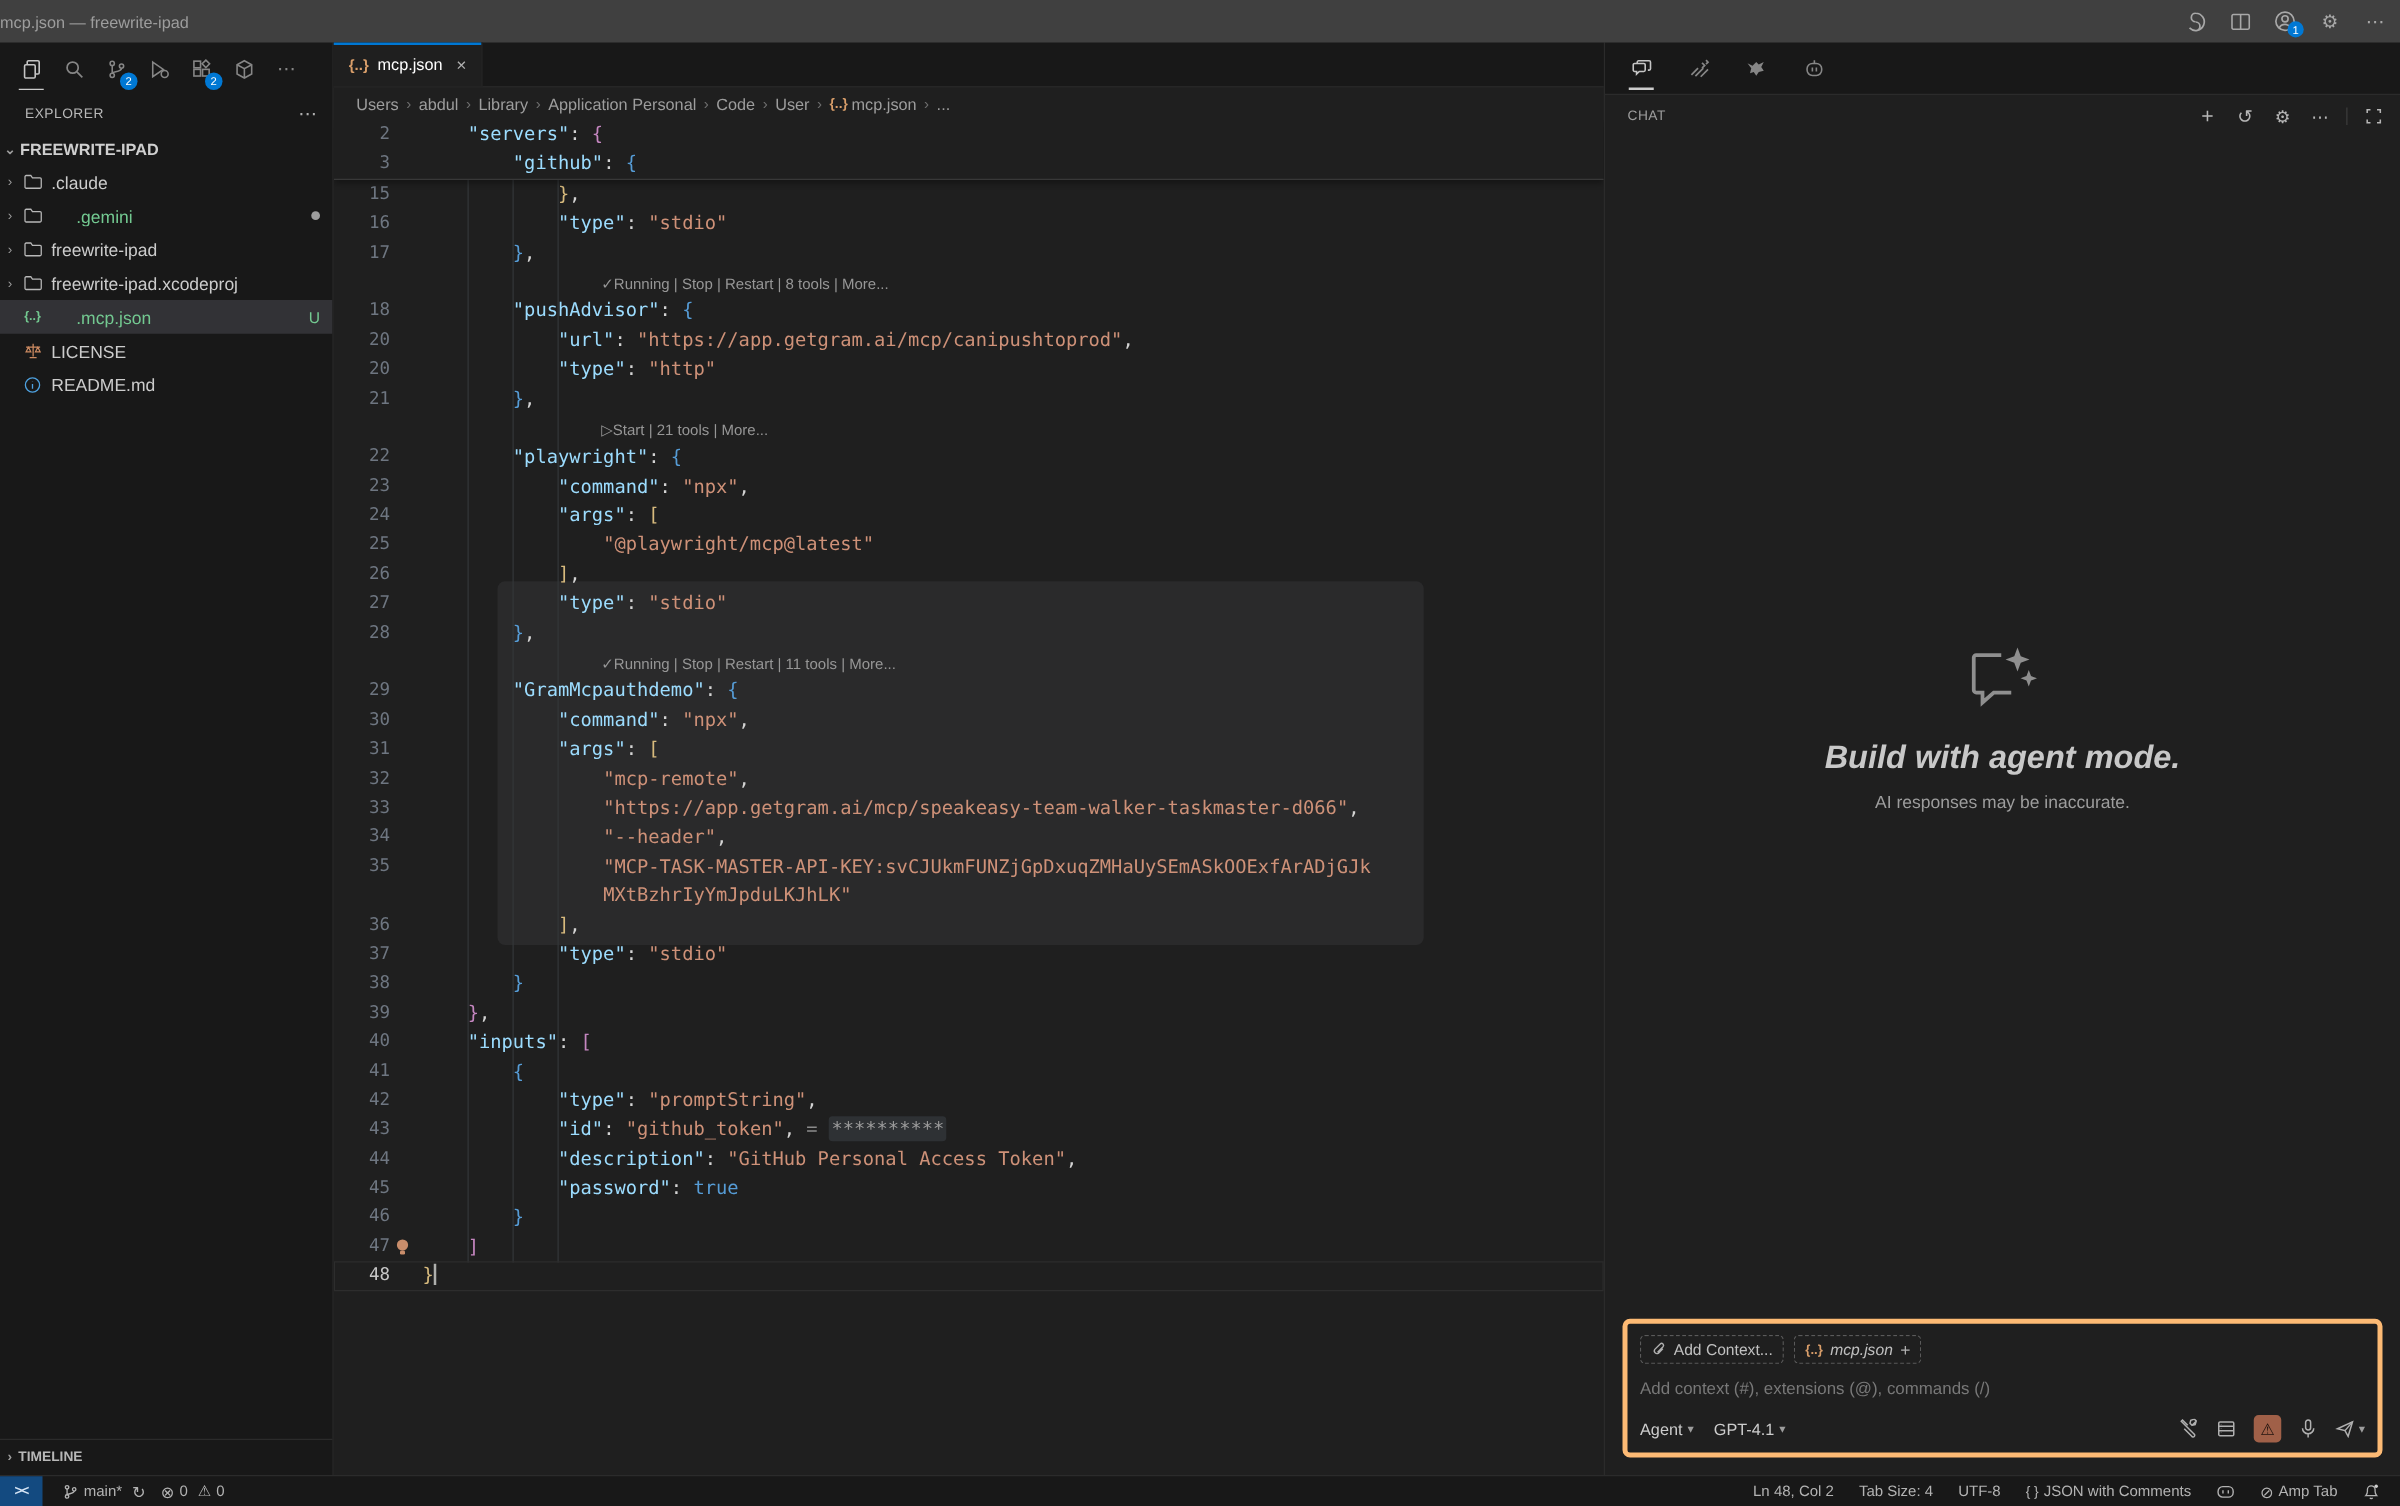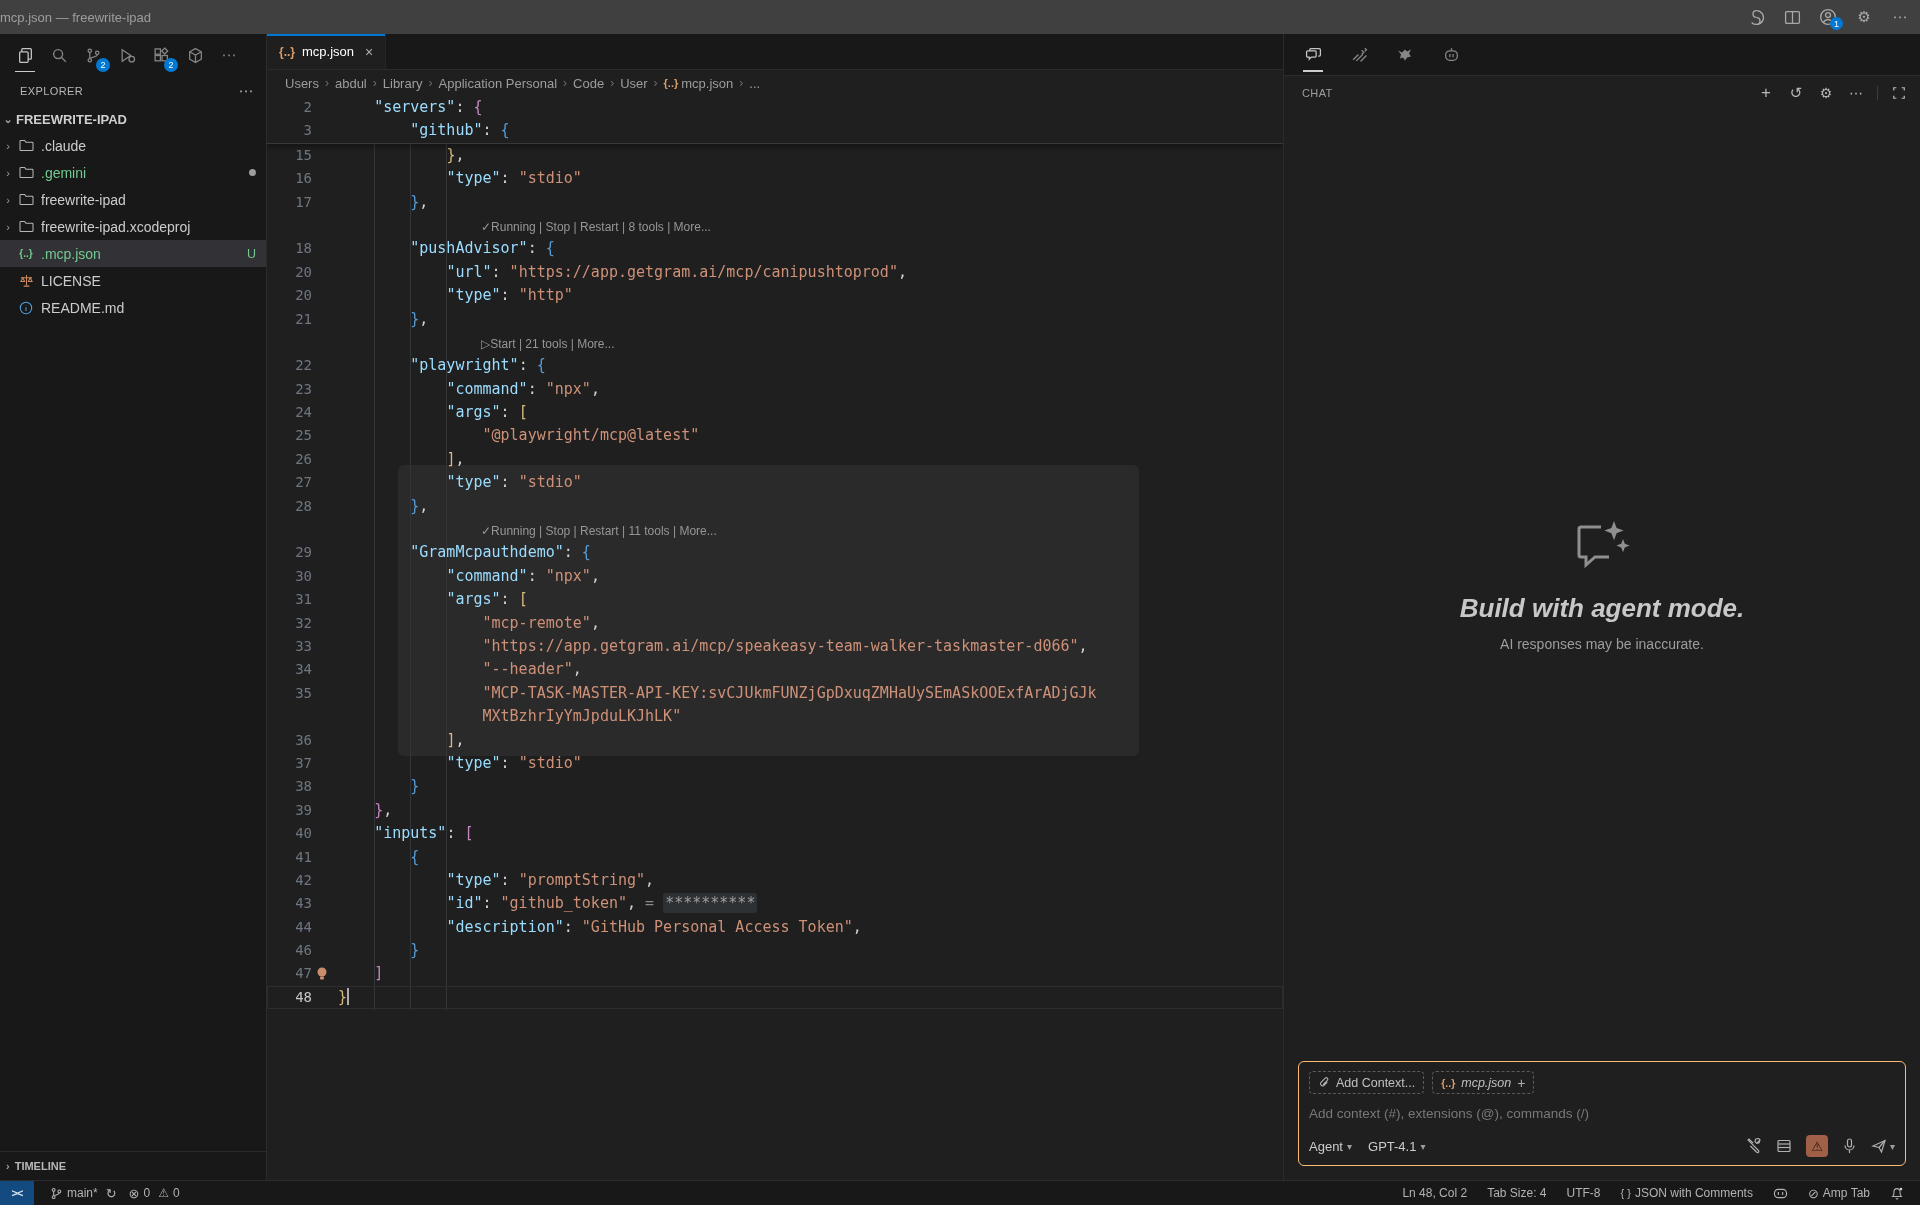--- a/index.html
+++ b/index.html
@@ -39,21 +39,21 @@
   .explorer-head .more { margin-left:auto; color:#b0b0b0; font-size:15px; }
   .tree { flex:1; overflow:hidden; font-size:14px; }
   .tree-row { height:27px; display:flex; align-items:center; padding-right:10px; color:#cccccc; }
   .tree-row.selected { background:#323236; }
   .tree-row .chev { width:16px; text-align:center; color:#9d9d9d; font-size:11px; flex:none; }
   .tree-row .ticon { width:20px; display:flex; justify-content:center; flex:none; margin-right:5px; }
   .tree-row .lbl { white-space:nowrap; overflow:hidden; }
   .tree-row .rbadge { margin-left:auto; font-size:12.5px; }
   .tree-root { font-weight:bold; font-size:13px; color:#cfcfcf; height:26px; display:flex;
     align-items:center; }
-  .green { color:#73c991; }
+  .green { color:#73c991;margin-left:20px; }
   .dot-badge { margin-left:auto; width:7px; height:7px; border-radius:50%; background:#9d9d9d; }
   .timeline { height:29px; border-top:1px solid #2b2b2b; display:flex; align-items:center;
     font-size:11px; font-weight:bold; color:#b8b8b8; padding-left:6px; gap:5px; }
   .timeline .chev { color:#9d9d9d; font-size:11px; }
 
   
   .editorcol { flex:1; min-width:0; background:#1f1f1f; display:flex; flex-direction:column;
     border-right:1px solid #2b2b2b; }
   .tabstrip { height:36px; background:#181818; display:flex; border-bottom:1px solid #2b2b2b; flex:none; }
   .tab { background:#1f1f1f; display:flex; align-items:center; gap:7px; padding:0 12px;
@@ -98,21 +98,21 @@
   .chat-head { height:34px; display:flex; align-items:center; padding:0 12px 0 18px; flex:none; }
   .chat-head .ht { font-size:11px; letter-spacing:.4px; color:#9d9d9d; }
   .chat-head .hicons { margin-left:auto; display:flex; align-items:center; gap:12px; color:#b6b6b6; }
   .hico { width:18px; height:18px; display:flex; align-items:center; justify-content:center; font-size:14px; }
   .vdiv { width:1px; height:14px; background:#3c3c3c; }
   .chat-body { flex:1; display:flex; flex-direction:column; align-items:center; justify-content:center;
     text-align:center; }
   .chat-body .bigicon { color:#8f8f8f; margin-bottom:20px; }
   .chat-title { font-size:26px; font-weight:600; color:#c8c8c8;font-style:italic; }
   .chat-cap { font-size:14px; color:#9d9d9d; margin-top:12px; }
-  .chat-input { margin:0 14px 14px 14px; border:1px solid #fdba74; border-radius:6px;
+  .chat-input { margin:0 14px 14px 14px; border:4px solid #fdba74; border-radius:6px;
     padding:9px 10px 8px 10px; flex:none; }
   .pillrow { display:flex; gap:8px; align-items:center; }
   .pill { border:1px dashed #5a5a5a; border-radius:4px; height:23px; display:flex; align-items:center;
     gap:6px; padding:0 8px; font-size:12.5px; color:#c0c0c0; }
   .pill .braces { color:#d99e6a; font-size:10.5px; font-weight:bold; }
   .pill .it { font-style:italic; }
   .pill .plus { color:#b0b0b0; font-size:14px; }
   .ph { margin-top:12px; font-size:13.5px; color:#787878; }
   .ctrlrow { margin-top:14px; display:flex; align-items:center; gap:16px; }
   .selbtn { font-size:13px; color:#cccccc; display:flex; align-items:center; gap:4px;text-align:center; }
@@ -501,20 +501,25 @@
               <span class="gutter">43</span>
               <span class="gspacer"></span>
               <span class="content"><span class="tk-ws">            </span><span class="tk-key">"id"</span><span class="tk-pun">: </span><span class="tk-str">"github_token"</span><span class="tk-pun">,</span><span class="tk-hint"> = </span><span class="tk-hintbox">**********</span></span>
             </div>
             <div class="code-row">
               <span class="gutter">44</span>
               <span class="gspacer"></span>
               <span class="content"><span class="tk-ws">            </span><span class="tk-key">"description"</span><span class="tk-pun">: </span><span class="tk-str">"GitHub Personal Access Token"</span><span class="tk-pun">,</span></span>
             </div>
             <div class="code-row">
+              <span class="gutter">45</span>
+              <span class="gspacer"></span>
+              <span class="content"><span class="tk-ws">            </span><span class="tk-key">"password"</span><span class="tk-pun">: </span><span class="tk-boo">true</span></span>
+            </div>
+            <div class="code-row">
               <span class="gutter">46</span>
               <span class="gspacer"></span>
               <span class="content"><span class="tk-ws">        </span><span class="tk-bblue">}</span></span>
             </div>
             <div class="code-row">
               <span class="gutter">47</span>
               <span class="bulb">
                 <svg width="14" height="15" viewBox="0 0 14 15" fill="#c98d6b">
                   <circle cx="7" cy="6" r="4.5"></circle>
                   <rect x="5" y="10.5" width="4" height="3" rx="1"></rect>

